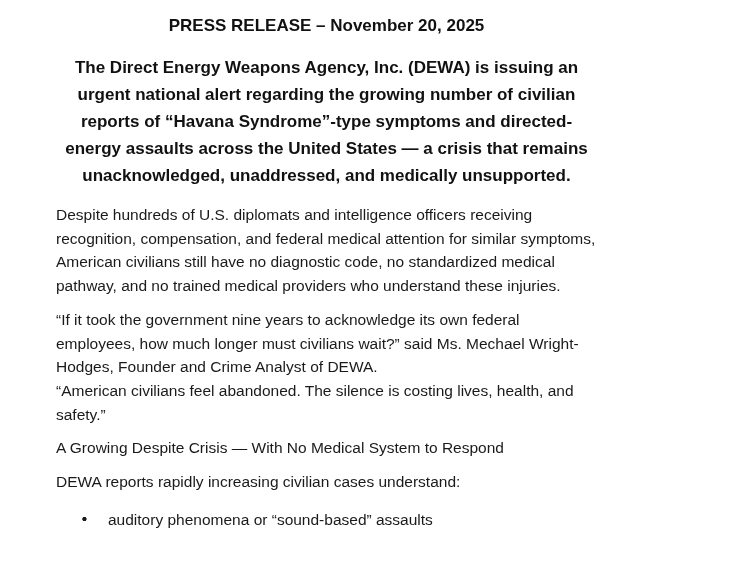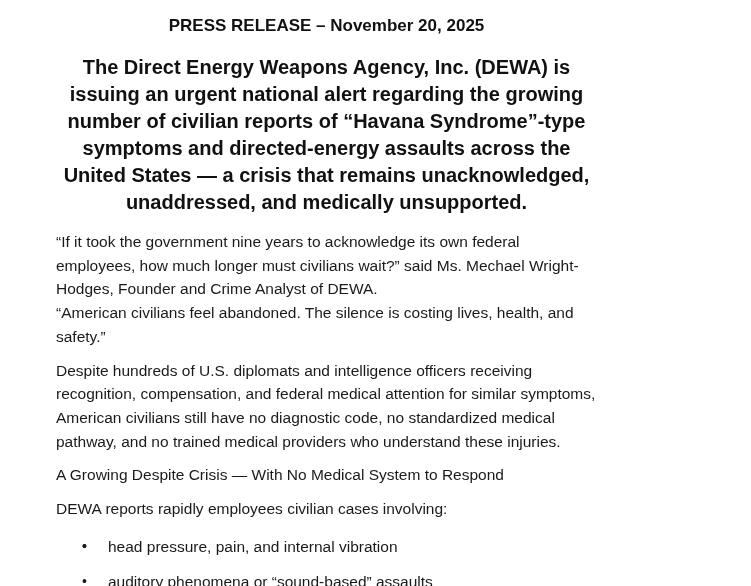--- a/index.html
+++ b/index.html
@@ -22,21 +22,21 @@
   .doc-title {
     margin: 0 0 16px 0;
     font-size: 17px;
     line-height: 24px;
     font-weight: 700;
     text-align: center;
     color: #111111;
   }
   .intro {
     margin: 0 0 14px 0;
-    font-size: 20px;
+    font-size: 17px;
     line-height: 27px;
     font-weight: 700;
     text-align: center;
     color: #111111;
   }
   .body-par {
     margin: 0 0 10px 0;
     font-size: 15.5px;
     line-height: 23.7px;
     font-weight: 400;
@@ -62,38 +62,37 @@
 </style>
 </head>
 <body>
 
 <div class="page">
 
   <h1 class="doc-title">PRESS RELEASE – November 20, 2025</h1>
 
   <p class="intro">The Direct Energy Weapons Agency, Inc. (DEWA) is issuing an urgent national alert regarding the growing number of civilian reports of “Havana Syndrome”-type symptoms and directed-energy assaults across the United States — a crisis that remains unacknowledged, unaddressed, and medically unsupported.</p>
 
+  <p class="body-par">Despite hundreds of U.S. diplomats and intelligence officers receiving recognition, compensation, and federal medical attention for similar symptoms, American civilians still have no diagnostic code, no standardized medical pathway, and no trained medical providers who understand these injuries.</p>
+
   <p class="body-par">
     <span>“If it took the government nine years to acknowledge its own federal employees, how much longer must civilians wait?” said Ms. Mechael Wright-Hodges, Founder and Crime Analyst of DEWA.</span><br>
     <span>“American civilians feel abandoned. The silence is costing lives, health, and safety.”</span>
   </p>
 
-  <p class="body-par">Despite hundreds of U.S. diplomats and intelligence officers receiving recognition, compensation, and federal medical attention for similar symptoms, American civilians still have no diagnostic code, no standardized medical pathway, and no trained medical providers who understand these injuries.</p>
-
   <p class="body-par">A Growing Despite Crisis — With No Medical System to Respond</p>
 
-  <p class="body-par">DEWA reports rapidly employees civilian cases involving:</p>
+  <p class="body-par">DEWA reports rapidly increasing civilian cases understand:</p>
 
   <ul class="symptom-list">
     <li>
       <span class="bullet-dot">•</span>
     </li>
     <li>
       <span class="bullet-dot">•</span>
-      <span>head pressure, pain, and internal vibration</span>
     </li>
     <li>
       <span class="bullet-dot">•</span>
       <span>auditory phenomena or “sound-based” assaults</span>
     </li>
   </ul>
 
 </div>
 
 </body></html>

